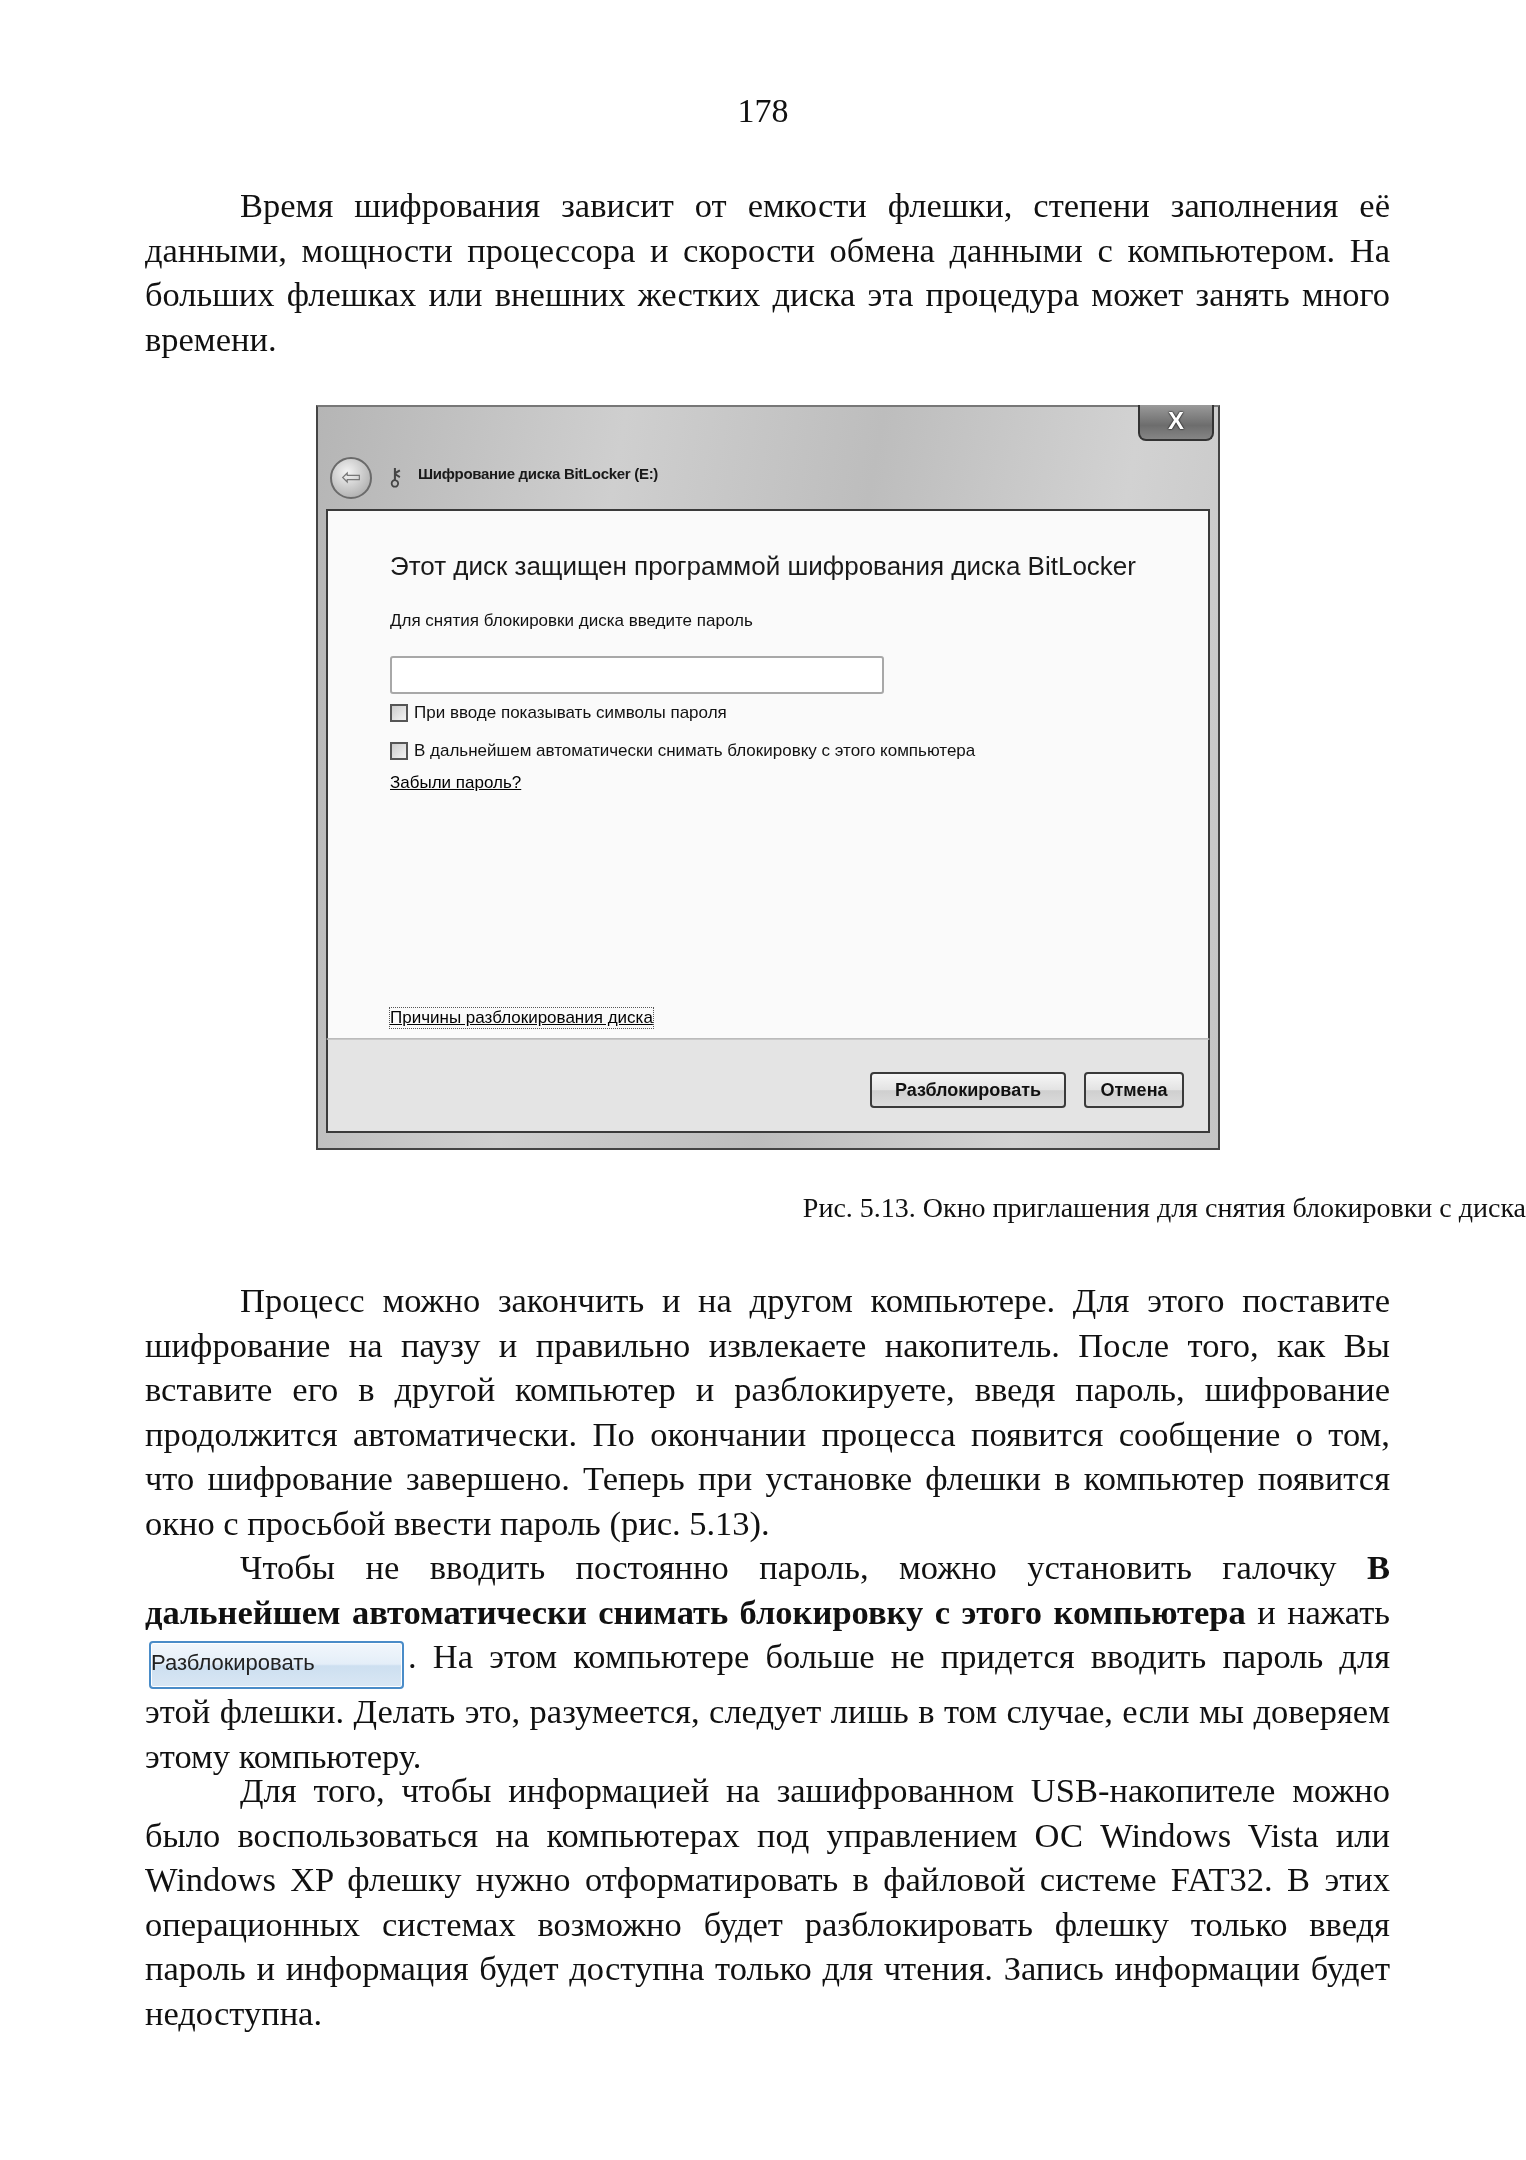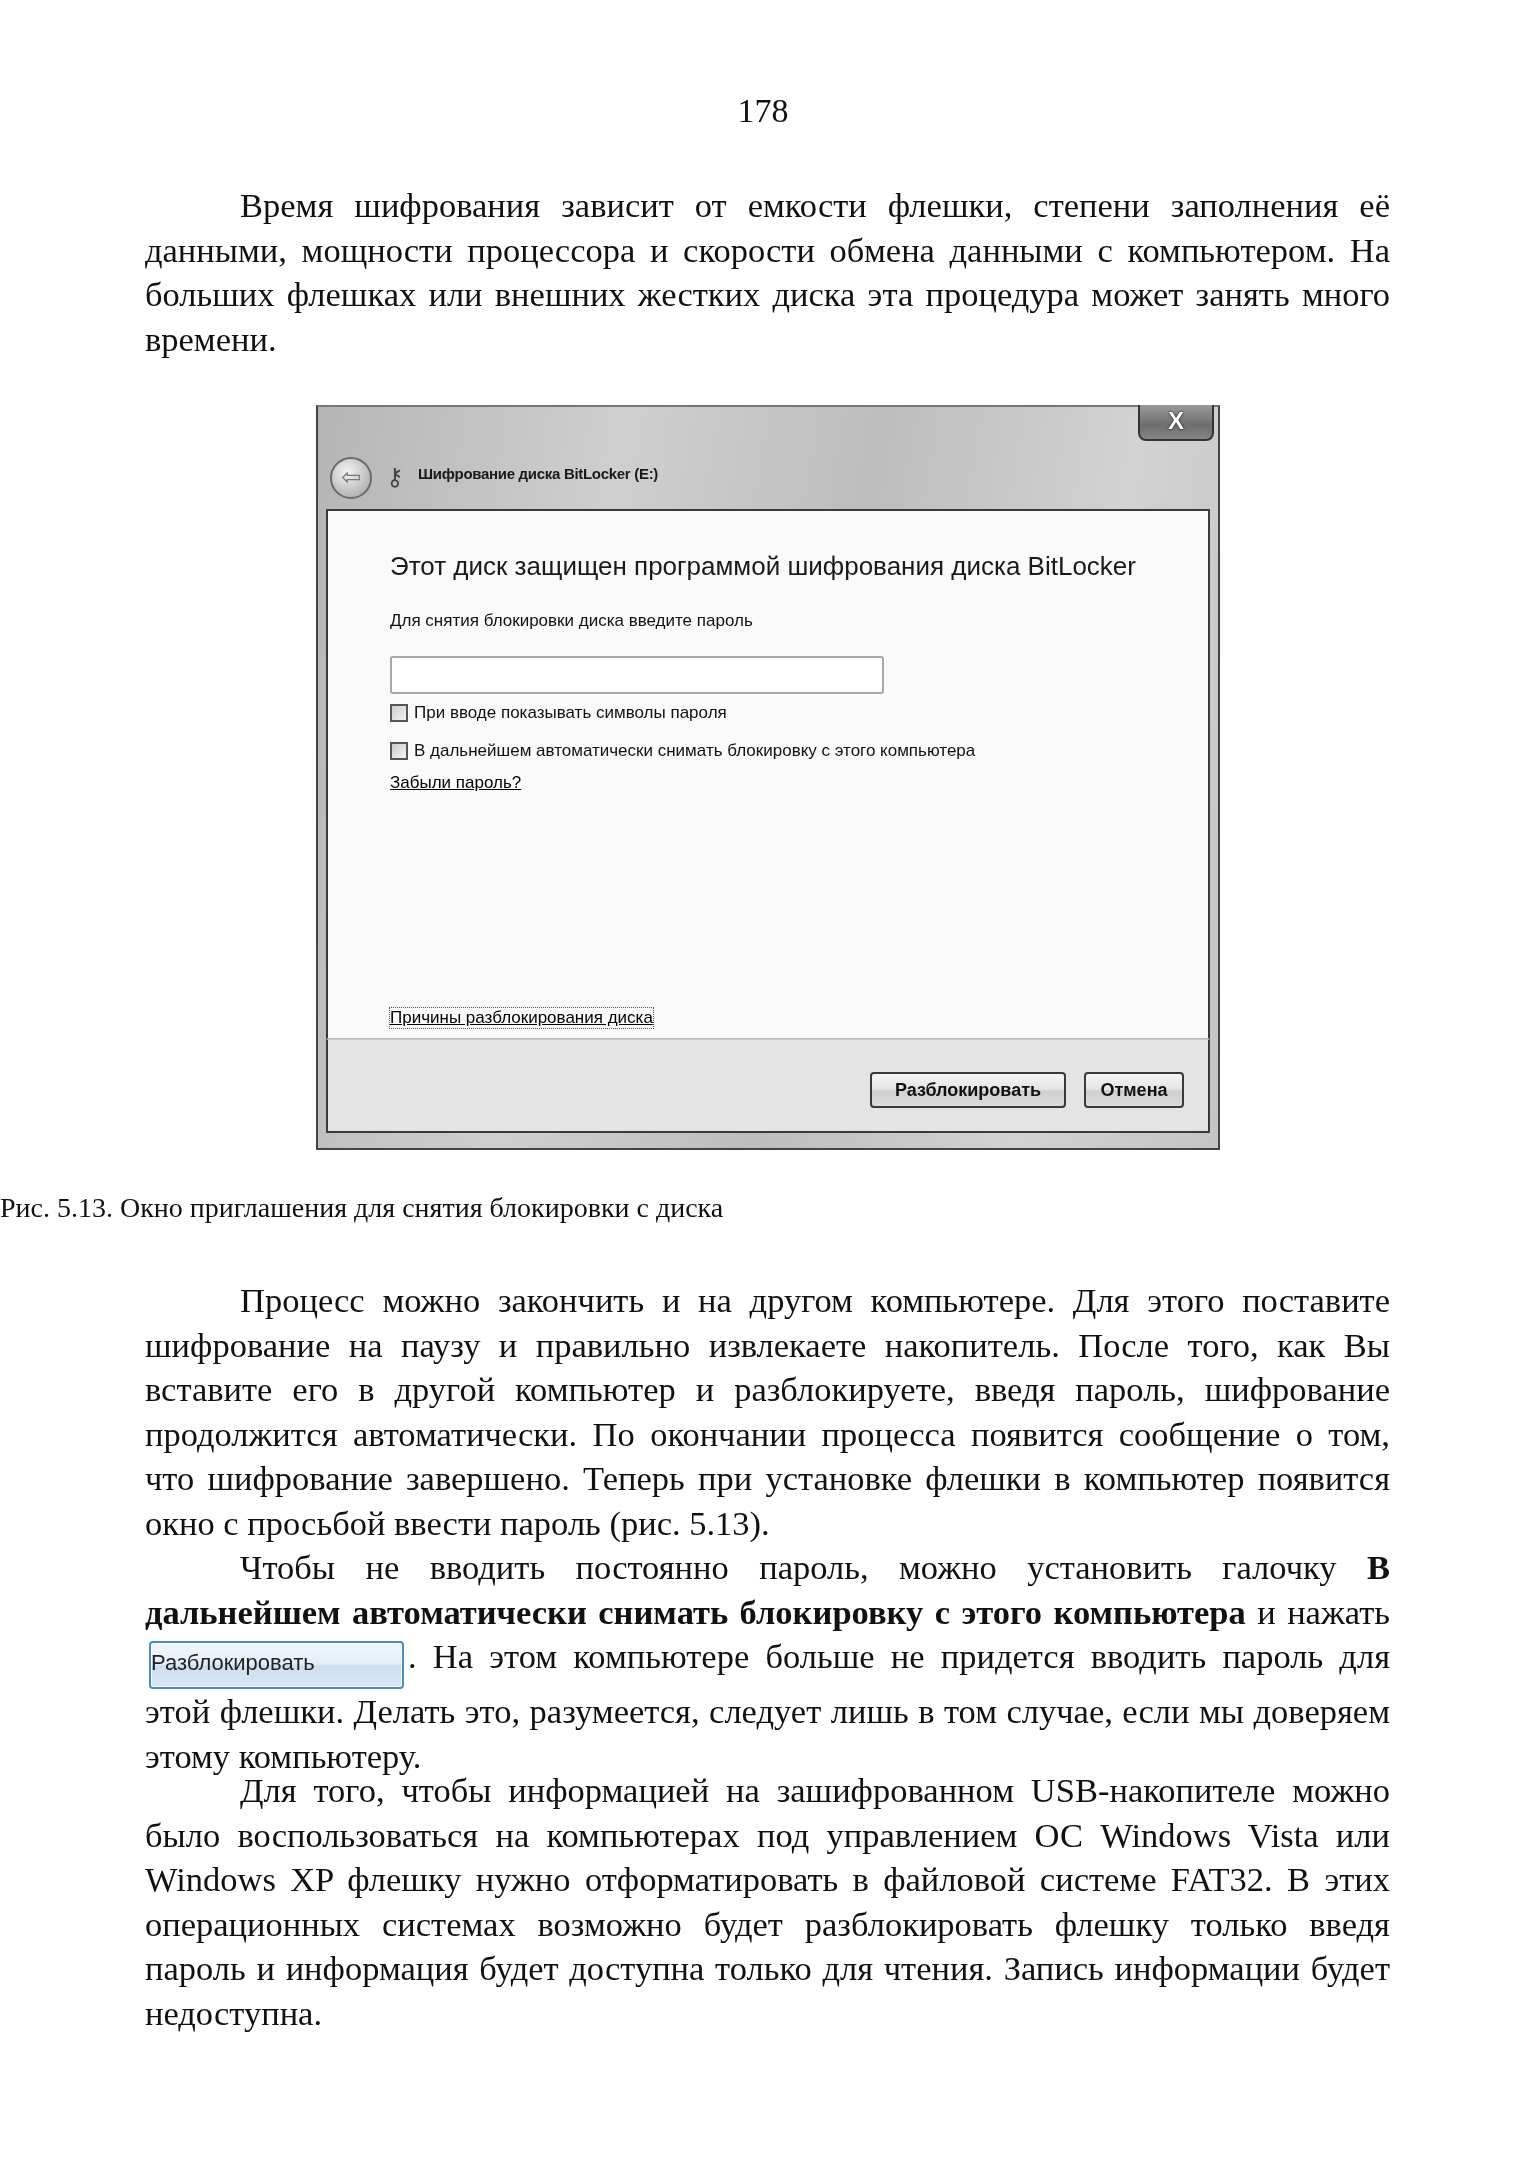--- a/index.html
+++ b/index.html
@@ -56,21 +56,21 @@
     .link { position: absolute; left: 62px; font-size: 17px; color: #000000; text-decoration: underline; }
     .forgot { top: 262px; }
     .reasons { top: 497px; outline: 1px dotted #555; }
     .dlg-btn { position: absolute; top: 32px; height: 36px; box-sizing: border-box;
       border: 2px solid #3a3a3a; border-radius: 4px;
       background: linear-gradient(#f6f6f6, #e3e3e3 50%, #cfcfcf 52%, #dcdcdc);
       font-size: 18px; font-weight: bold; text-align: center; line-height: 32px; color: #111; }
     .unlock { left: 542px; width: 196px; }
     .cancel { left: 756px; width: 100px; }
 
-    .caption { position: absolute; top: 1192px; left: 0; width: 1526px; text-align: left; font-size: 28px; }
+    .caption { position: absolute; top: 1192px; left: 0; width: 1526px; text-align: right; font-size: 28px; }
   </style>
 </head>
 <body>
 
 <div class="page-num">178</div>
 
 <div class="para p1"><span class="indent"></span><span>Время шифрования зависит от емкости флешки, степени заполнения её данными, мощности процессора и скорости обмена данными с компьютером. На больших флешках или внешних жестких диска эта процедура может занять много времени.</span></div>
 
 <div class="window">
   <div class="close-btn"><span>X</span></div>

